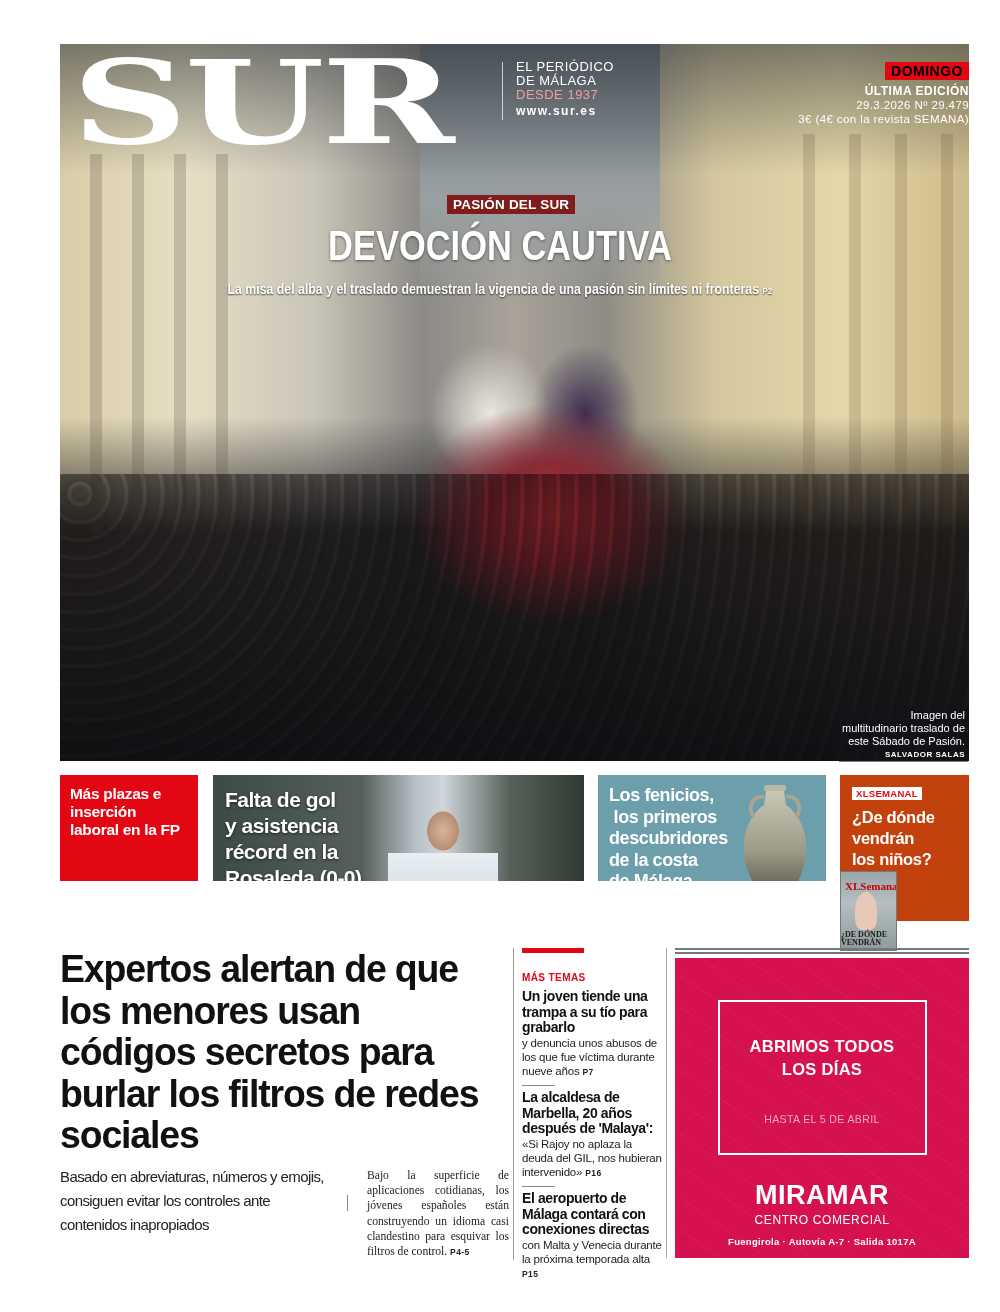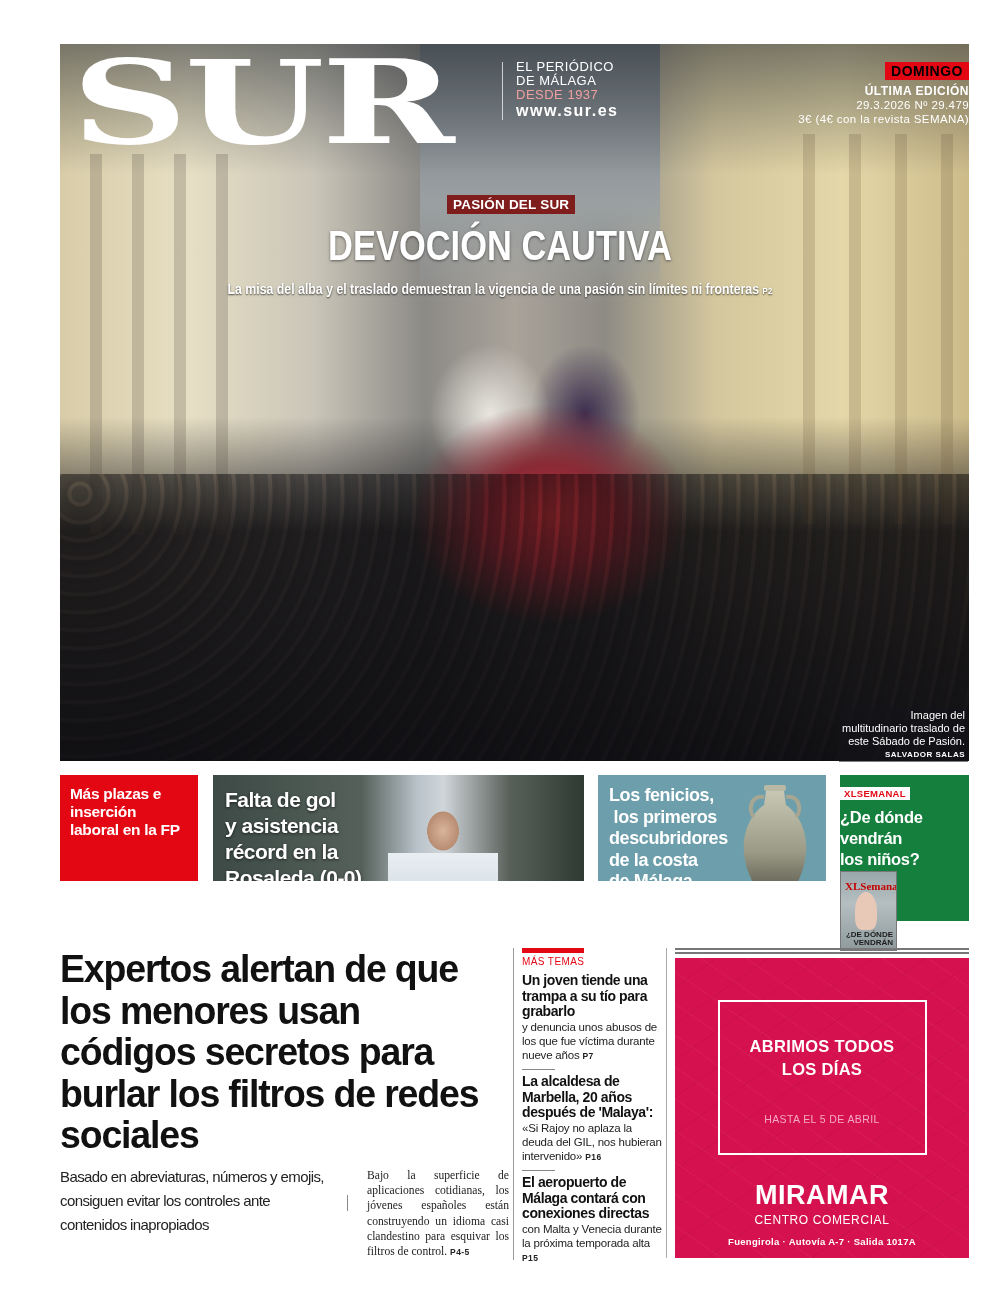--- a/index.html
+++ b/index.html
@@ -44,21 +44,21 @@
   
   .logo {
     position: absolute; left: 72px; top: 52px;
     font-family: "DejaVu Serif", "Liberation Serif", serif; font-weight: bold;
     font-size: 116px; line-height: 100px; letter-spacing: -2px; color: #ffffff;
     transform: scaleX(1.38); transform-origin: left top;
   }
   .mast-divider { position: absolute; left: 502px; top: 62px; width: 1px; height: 58px; background: rgba(255,255,255,0.7); }
   .tagline { position: absolute; left: 516px; top: 60px; font-size: 13px; line-height: 14px; color: #ffffff; letter-spacing: 0.5px; }
   .tagline .since { color: #f0a0a0; }
-  .tagline .web { font-weight: bold; font-size: 16px; letter-spacing: 1.5px; margin-top: 2px; display: block; text-align: right; }
+  .tagline .web { font-weight: bold; font-size: 12px; letter-spacing: 1.5px; margin-top: 2px; display: block; }
 
   .edition { position: absolute; right: 31px; top: 62px; text-align: right; color: #ffffff; }
   .edition .day { display: inline-block; background: #e30613; color: #000000; font-weight: bold; font-size: 14px; padding: 1px 6px; letter-spacing: 0.5px; }
   .edition .last { font-weight: bold; font-size: 12px; margin-top: 4px; letter-spacing: 0.5px; }
   .edition .meta { font-size: 11.5px; line-height: 14px; letter-spacing: 0.4px; }
 
   .kicker { position: absolute; left: 447px; top: 195px; background: #7f1d1d; color: #ffffff; font-weight: bold; font-size: 13.5px; padding: 2px 6px; letter-spacing: 0.2px; }
   .hero-title {
     position: absolute; left: 0; width: 1000px; top: 222px; text-align: center;
     font-family: "Liberation Sans", sans-serif; font-weight: bold; font-size: 42px; color: #ffffff;
@@ -86,38 +86,38 @@
   .t2 .pg { position: absolute; left: 13px; top: 125px; text-align: center; }
   .t2 .player { position: absolute; left: 175px; top: 18px; width: 110px; height: 140px; border-radius: 50px 50px 0 0;
     background: radial-gradient(ellipse 26px 32px at 55px 38px, #d8b49b 0%, #b88d72 60%, rgba(0,0,0,0) 62%),
                 linear-gradient(180deg, rgba(0,0,0,0) 0 60px, #e8eef2 60px, #c8d2da 100%); }
 
   .t3 { left: 598px; width: 228px; background: #6d9eab; color: #ffffff; }
   .t3 .head { position: absolute; left: 11px; top: 10px; font-weight: bold; font-size: 18px; line-height: 21.5px; letter-spacing: -0.4px; }
   .t3 .pg { position: absolute; left: 12px; top: 125px; }
   .t3 .amphora { position: absolute; left: 138px; top: 8px; width: 78px; height: 132px; }
 
-  .t4 { left: 840px; width: 129px; background: #15803d; color: #ffffff; padding: 8px 0 0 0; height: 146px; overflow: visible; }
+  .t4 { left: 840px; width: 129px; background: #c2410c; color: #ffffff; padding: 8px 0 0 12px; height: 146px; overflow: visible; }
   .t4 .label { display: inline-block; margin-left: 0; background: #ffffff; color: #e30613; font-weight: bold; font-size: 9.5px; padding: 1px 4px; letter-spacing: 0.3px; }
   .t4 .head { font-weight: bold; font-size: 16.5px; line-height: 21px; margin-top: 6px; padding-left: 0; letter-spacing: -0.3px; }
   .t4 .cover { position: absolute; left: 0; top: 96px; width: 57px; height: 80px; background: linear-gradient(180deg, #9aa7ab 0%, #b5bfc1 40%, #8f9a9c 100%); border: 1px solid #777; overflow: hidden; }
   .t4 .cover .mag { font-family: "Liberation Serif", serif; font-weight: bold; color: #c40000; font-size: 11px; position: absolute; left: 4px; top: 8px; }
-  .t4 .cover .cq { font-family: Liberation Sans, sans-serif; font-weight: bold; color: #1b1b1b; font-size: 8px; line-height: 8px; position: absolute; right: 3px; bottom: 3px; text-align: right; }
+  .t4 .cover .cq { font-family: Liberation Serif, serif; font-weight: bold; color: #1b1b1b; font-size: 8px; line-height: 8px; position: absolute; right: 3px; bottom: 3px; text-align: left; }
   .t4 .cover .figure { position: absolute; left: 14px; top: 20px; width: 22px; height: 38px; border-radius: 50% 50% 30% 30%; background: #e8c9b8; }
 
   
   .main-head { position: absolute; left: 60px; top: 948px; width: 450px; font-weight: bold; font-size: 39px; line-height: 41.5px; letter-spacing: -1.2px; color: #111; transform: scaleX(0.96); transform-origin: left top; }
   .main-deck { position: absolute; left: 60px; top: 1165px; width: 280px; font-size: 15px; line-height: 24px; color: #222; letter-spacing: -0.6px; }
   .main-body { position: absolute; left: 367px; top: 1168px; width: 142px; font-family: "Liberation Serif", serif; font-size: 11.6px; line-height: 15.2px; text-align: justify; color: #222; }
   .main-body .pg { font-family: "Liberation Sans", sans-serif; }
   .col-rule1 { position: absolute; left: 347px; top: 1195px; width: 1px; height: 16px; background: #888; }
 
   .more { position: absolute; left: 513px; top: 948px; width: 150px; border-left: 1px solid #999; padding-left: 8px; height: 312px; }
   .more .bar { width: 62px; height: 5px; background: #e30613; }
-  .more .label { color: #e30613; font-weight: normal; font-size: 10px; letter-spacing: 0.4px; margin-top: 3px; }
+  .more .label { color: #e30613; font-weight: bold; font-size: 10px; letter-spacing: 0.4px; margin-top: 19px; }
   .more .item { margin-top: 6px; }
   .more .ih { font-weight: bold; font-size: 14px; line-height: 15.5px; letter-spacing: -0.4px; color: #111; }
   .more .ib { font-size: 11.5px; line-height: 14.2px; color: #222; letter-spacing: -0.2px; }
   .more .sep { width: 33px; height: 1px; background: #888; margin: 6px 0 4px; }
   .more-rule-r { position: absolute; left: 666px; top: 948px; width: 1px; height: 310px; background: #aaa; }
 
   .ad-lines { position: absolute; left: 675px; top: 948px; width: 294px; height: 6px; border-top: 2px solid #777; border-bottom: 2px solid #777; }
   .ad { position: absolute; left: 675px; top: 958px; width: 294px; height: 300px; background: #d6114f; color: #ffffff; text-align: center; overflow: hidden; }
   .ad .pattern { position: absolute; inset: 0; background:
       repeating-linear-gradient(35deg, rgba(255,255,255,0.04) 0 1px, rgba(255,255,255,0) 1px 26px),

